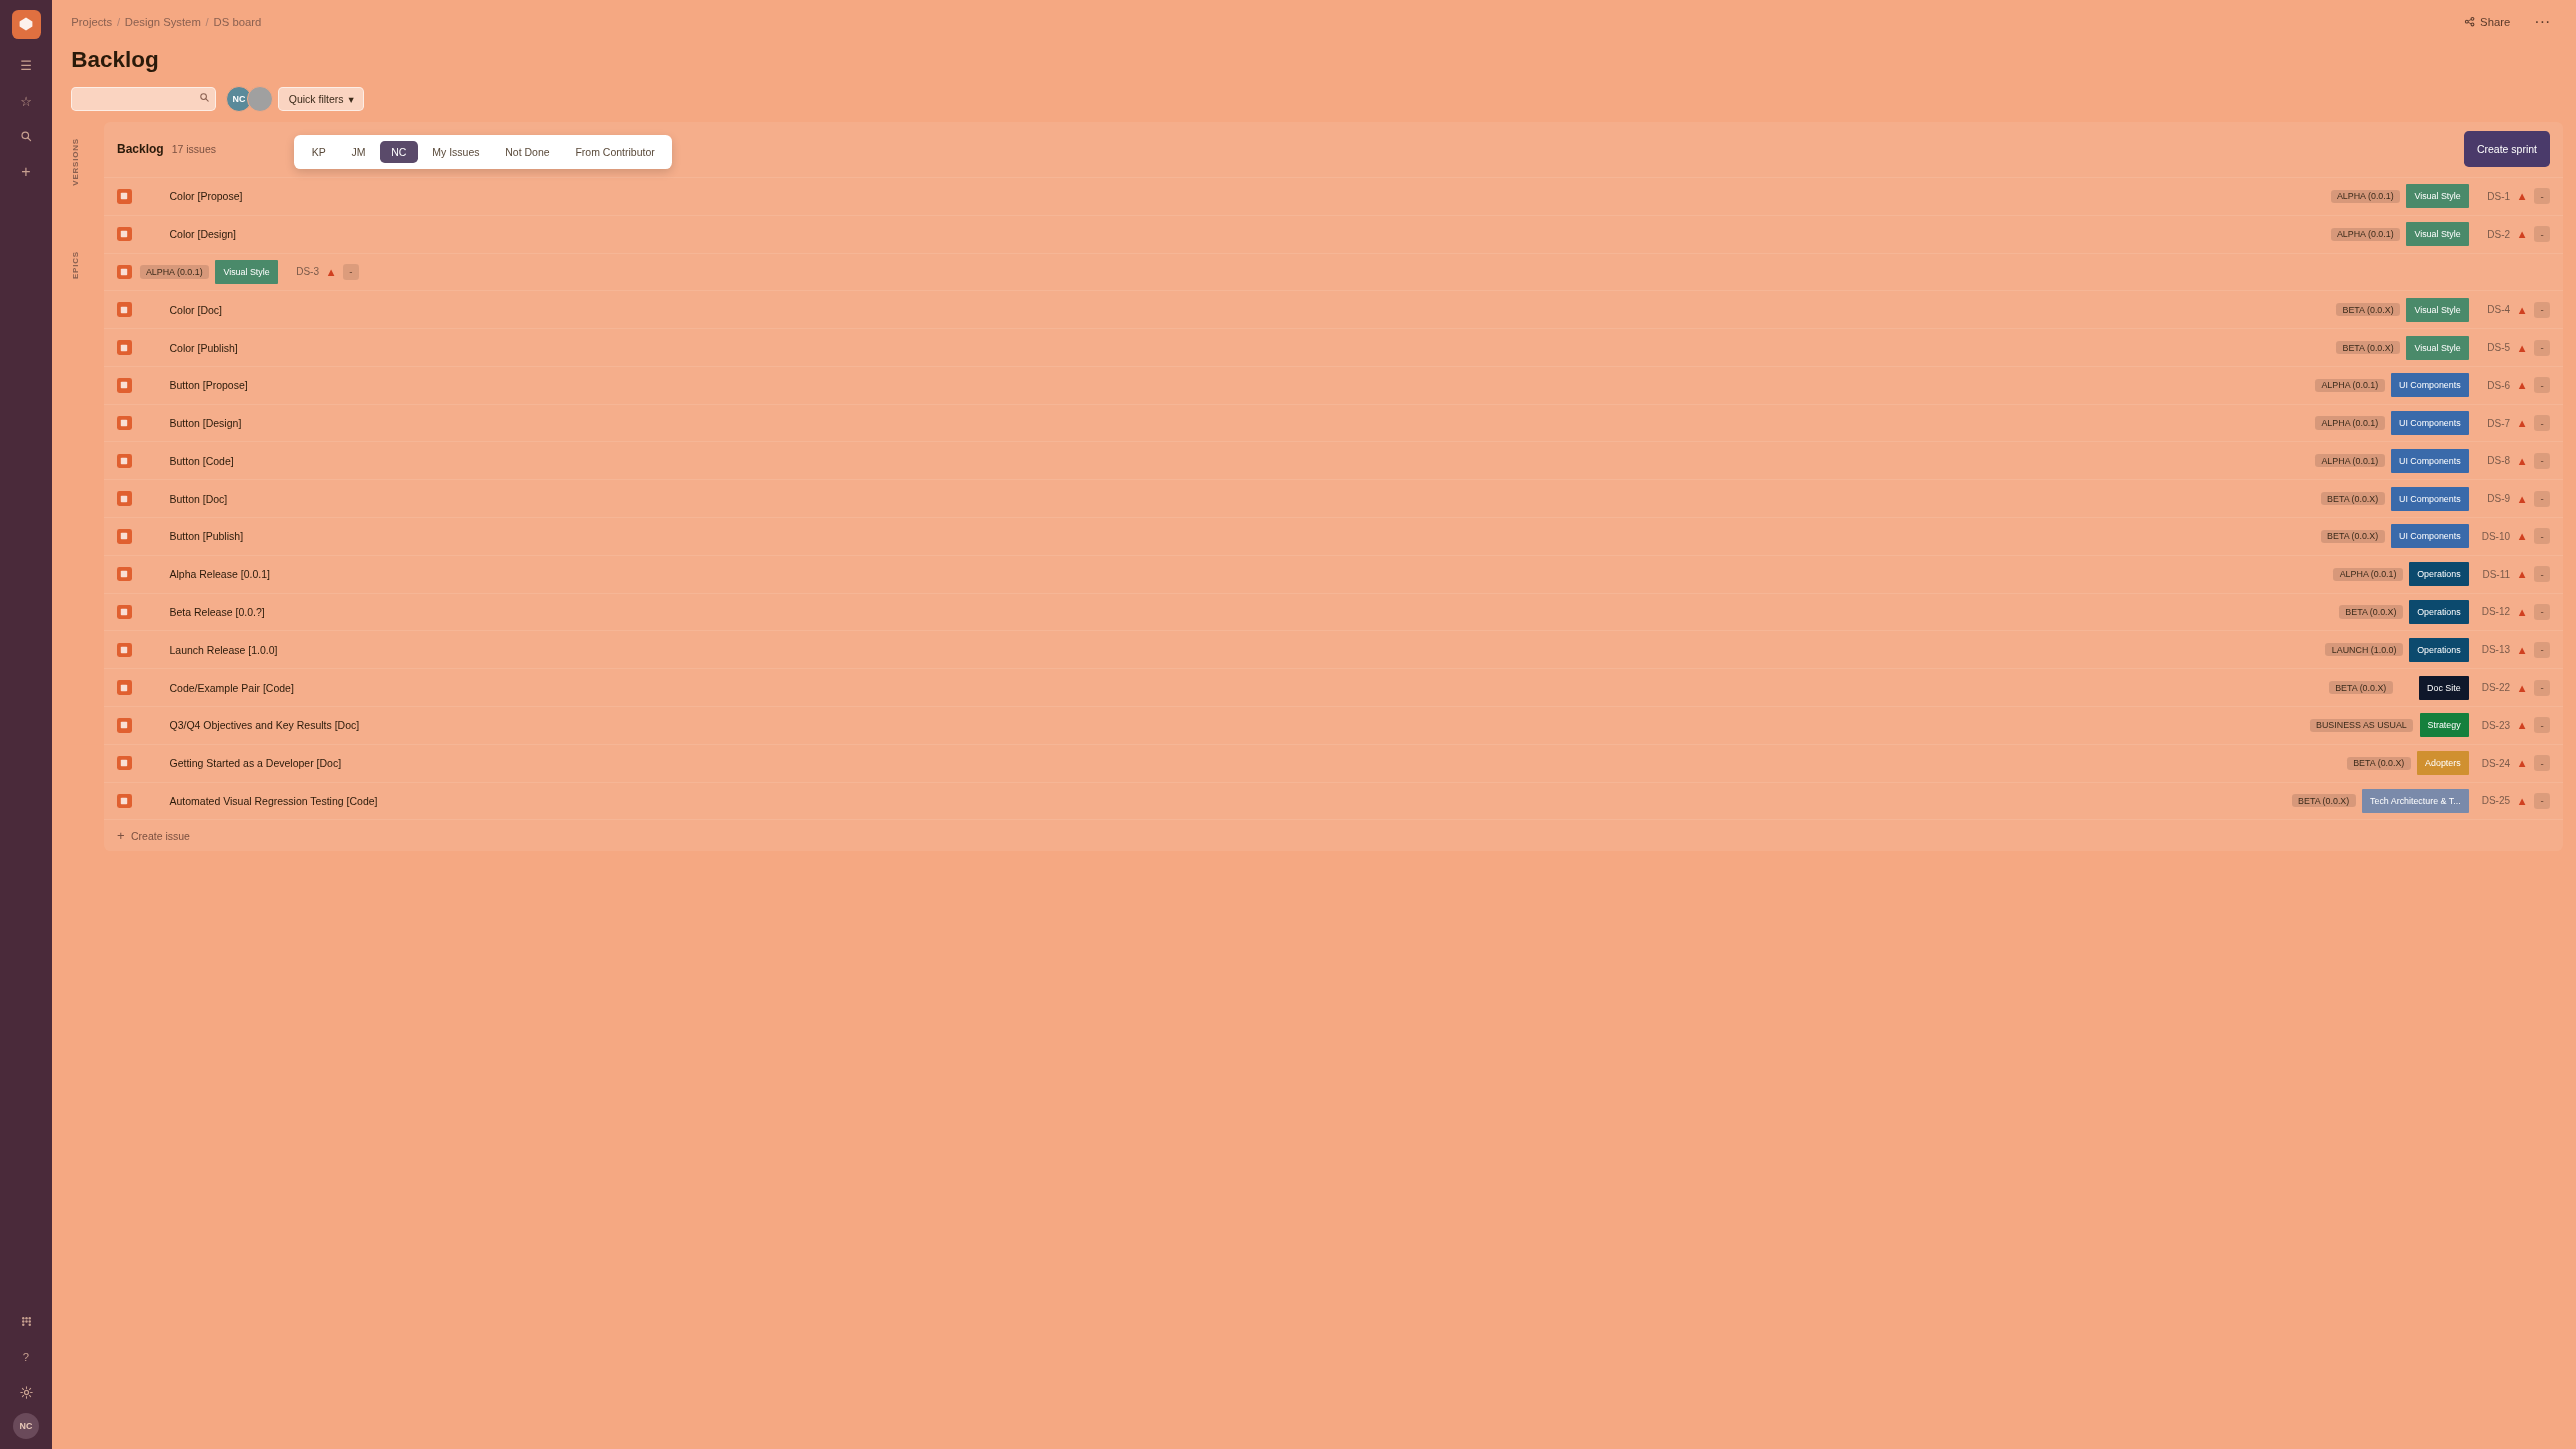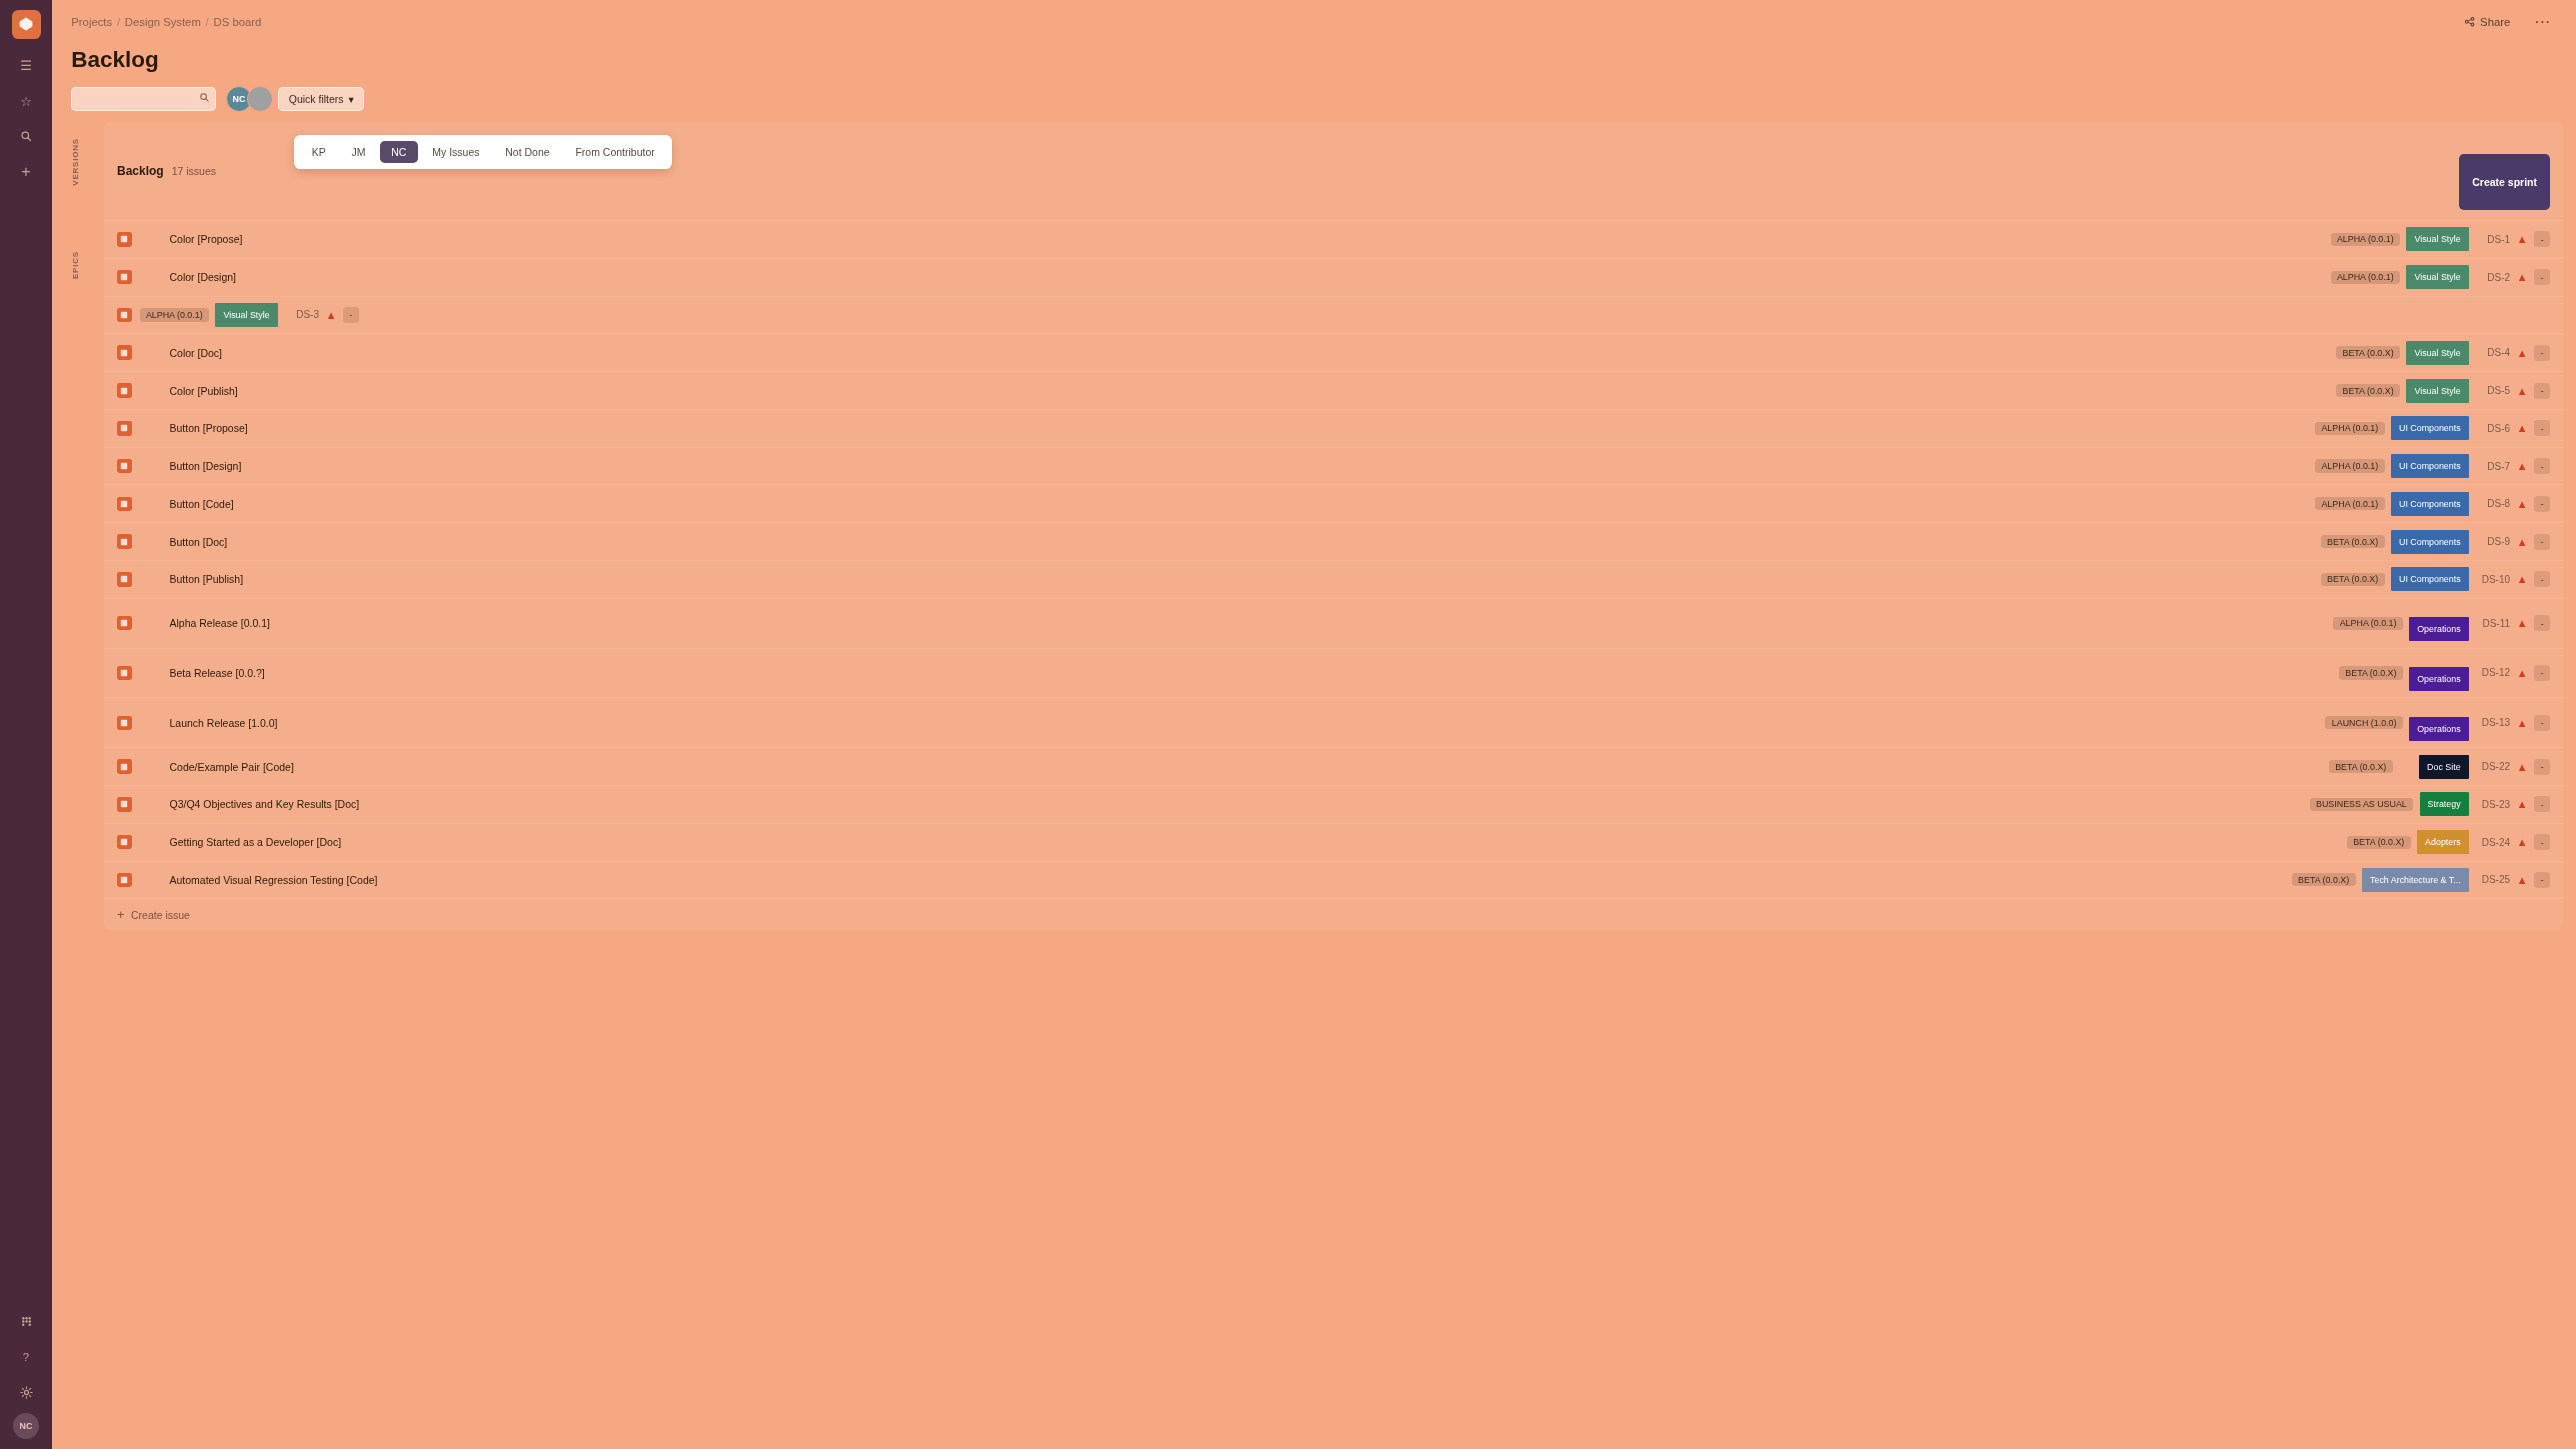--- a/index.html
+++ b/index.html
@@ -224,25 +224,24 @@
     }
     .issues-count {
       font-size: 10.5px;
       color: #7a5040;
     }
     .create-sprint-btn {
       background: #4a3a6a;
       color: white;
       border: none;
       border-radius: 4.8px;
-      padding: 22px 13px;
+      padding: 12px 13px;
       font-size: 10.5px;
-      font-weight: 700;
+      font-weight: 400;
       cursor: pointer;
-      margin-top: 23px;
     }
 
     
     .issue-row {
       display: flex;
       align-items: center;
       padding: 6.4px 13px;
       border-top: 0.8px solid rgba(255,255,255,0.1);
       gap: 8px;
     }
@@ -276,21 +275,21 @@
     }
     .epic-badge {
       font-size: 8.9px;
       padding: 7px 8px;
       border-radius: 1px;
       font-weight: 400;
       white-space: nowrap;
     }
     .epic-visual-style { background: #4a8a6a; color: white; }
     .epic-ui-components { background: #3a6aaa; color: white; }
-    .epic-operations { background: #4c1d95; color: white; margin-top: 12px; }
+    .epic-operations { background: #0c4a6e; color: white; }
     .epic-doc-site { background: #0f172a; color: white; margin-left: 20px; }
     .epic-strategy { background: #15803d; color: white; }
     .epic-adopters { background: #d09030; color: white; }
     .epic-tech-arch { background: #7a8aaa; color: white; }
 
     .issue-id {
       font-size: 10px;
       color: #7a5a4a;
       font-weight: 500;
       min-width: 35px;

